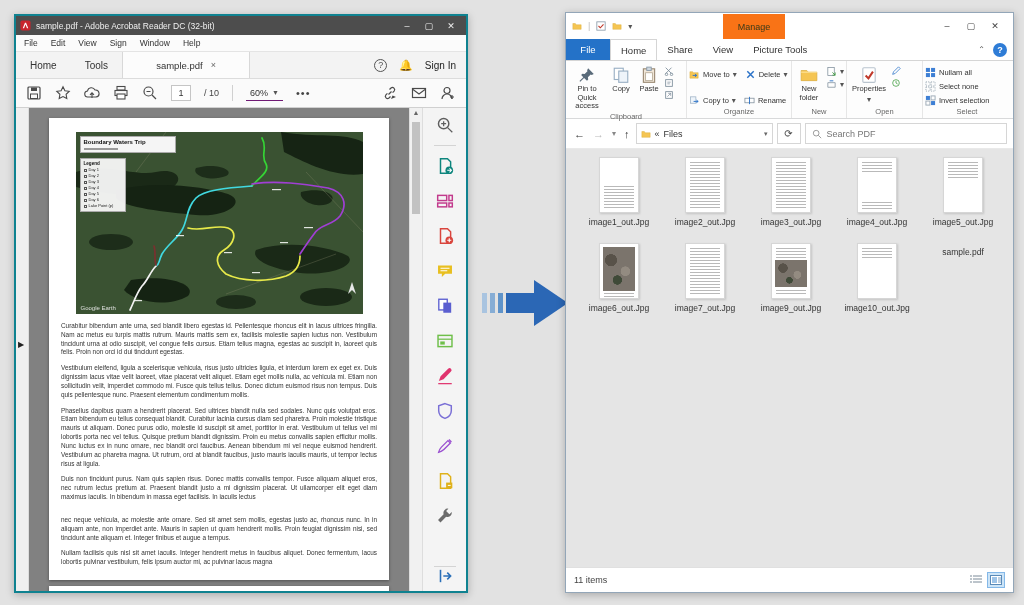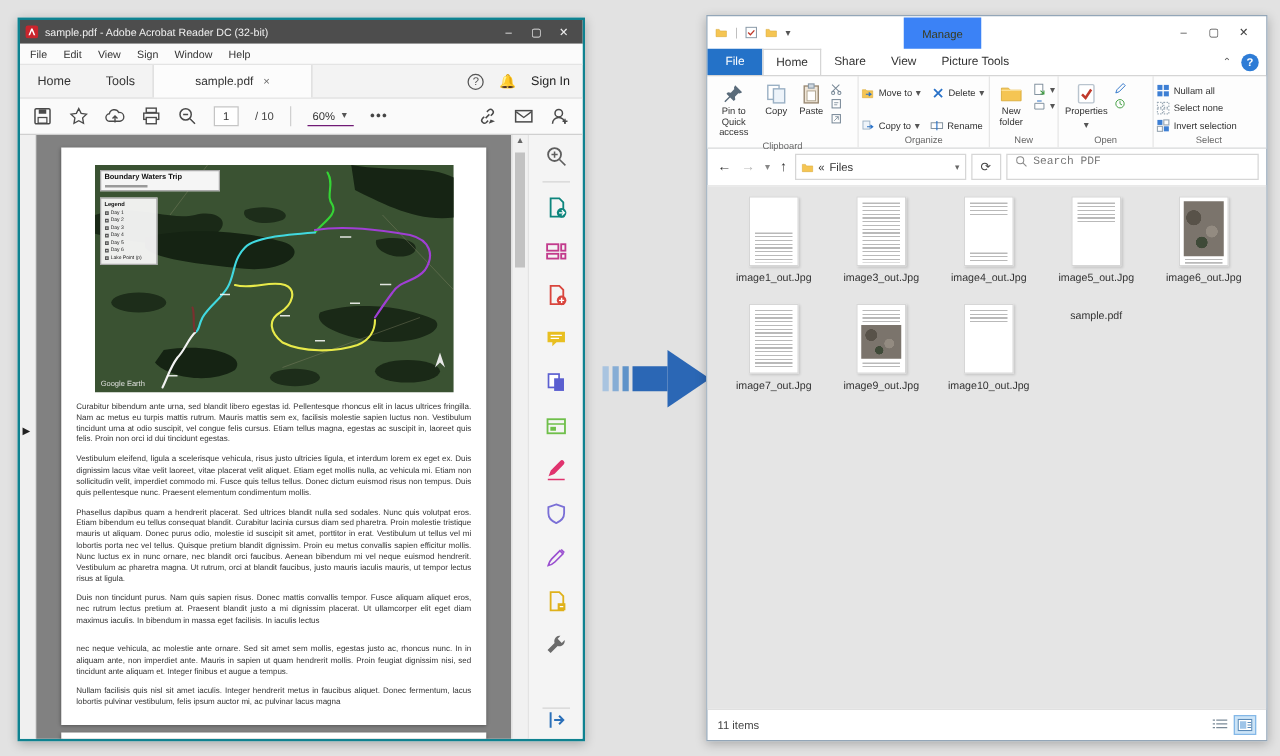--- a/index.html
+++ b/index.html
@@ -74,21 +74,21 @@
 
   
   .xfer { position:absolute; left:480px; top:272px; width:92px; height:62px; }
 
   
   .explorer { position:absolute; left:565px; top:12px; width:449px; height:581px; background:#fff;
               border:1px solid #93a6b8; display:flex; flex-direction:column; box-shadow:0 2px 8px rgba(0,0,0,.25); }
   .ex-titlebar { height:26px; display:flex; align-items:center; padding:0 6px; position:relative; flex:0 0 auto; }
   .qat { display:flex; align-items:center; gap:6px; font-size:9px; color:#444; }
   .qat .sep { color:#bbb; }
-  .manage-tab { position:absolute; left:157px; top:1px; width:62px; height:25px; background:#3b82f6;
+  .manage-tab { position:absolute; left:157px; top:1px; width:62px; height:25px; background:#f97316;
                 display:flex; align-items:center; justify-content:center; font-size:9px; color:#3a3a1a; }
   .ex-winbtns { margin-left:auto; display:flex; }
   .ex-winbtn { width:24px; text-align:center; font-size:9px; color:#444; }
   .ex-tabs { height:22px; display:flex; align-items:stretch; font-size:9.5px; color:#333;
              border-bottom:1px solid #d5d5d5; flex:0 0 auto; position:relative; }
   .ex-tab { display:flex; align-items:center; justify-content:center; padding:0 10px; }
   .ex-tab.file { background:#2472c8; color:#fff; width:44px; }
   .ex-tab.active { background:#fff; border:1px solid #d5d5d5; border-bottom:none; }
   .ex-tabs-right { margin-left:auto; display:flex; align-items:center; gap:8px; padding-right:6px; }
   .chev { font-size:8px; color:#555; }
@@ -107,22 +107,22 @@
   .mini { width:10px; height:10px; }
   .ex-address { height:30px; display:flex; align-items:center; padding:0 6px; gap:4px; border-bottom:1px solid #e9e9e9; flex:0 0 auto; }
   .navarrow { font-size:11px; color:#333; padding:0 2px; }
   .navarrow.dis { color:#b9b9b9; }
   .navarrow.small { font-size:8px; color:#888; }
   .crumbbox { width:137px; height:21px; border:1px solid #d6d6d6; display:flex; align-items:center;
               padding:0 4px; gap:4px; font-size:9px; color:#333; background:#fff; }
   .crumbbox .dd { margin-left:auto; font-size:7px; color:#666; }
   .refreshbox { width:24px; height:21px; border:1px solid #d6d6d6; display:flex; align-items:center;
                 justify-content:center; font-size:10px; color:#444; background:#fff; }
-  .searchbox { flex:1; height:21px; border:1px solid #d6d6d6; display:flex; align-items:flex-start;
-               padding:0 6px; gap:5px; font-size:9px; color:#767676; background:#fff;font-family:Liberation Mono, monospace; }
+  .searchbox { flex:1; height:21px; border:1px solid #d6d6d6; display:flex; align-items:center;
+               padding:0 6px; gap:5px; font-size:9px; color:#767676; background:#fff; }
   .ex-files { flex:1; background:#e5e5e5; padding:8px 0 0 10px; display:flex; flex-wrap:wrap;
               align-content:flex-start; overflow:hidden; }
   .fcell { width:86px; height:82px; display:flex; flex-direction:column; align-items:center; margin-bottom:4px; }
   .fthumb { width:40px; height:56px; background:#fff; border:1px solid #d6d6d6;
             box-shadow:1px 1px 2px rgba(0,0,0,.15); position:relative; overflow:hidden; }
   .fname { font-size:8.5px; color:#333; margin-top:4px; white-space:nowrap; }
   .tlines { position:absolute; left:4px; right:4px;
             background:repeating-linear-gradient(#b9b9b9 0 1px, transparent 1px 3px); }
   .tblock { position:absolute; left:3px; right:3px; }
   .tblock.green { background:radial-gradient(circle at 30% 30%, #1c2a18 12%, transparent 13%),
@@ -616,20 +616,26 @@
           <div class="fthumb">
             <div class="tblock green" style="top:3px;height:22px"></div>
             <div class="tlines" style="top:28px;height:24px"></div>
           </div>
       <div class="fname">image1_out.Jpg</div>
         </div>
         <div class="fcell">
           <div class="fthumb">
             <div class="tlines" style="top:4px;height:48px"></div>
           </div>
+      <div class="fname">image2_out.Jpg</div>
+        </div>
+        <div class="fcell">
+          <div class="fthumb">
+            <div class="tlines" style="top:4px;height:48px"></div>
+          </div>
       <div class="fname">image3_out.Jpg</div>
         </div>
         <div class="fcell">
           <div class="fthumb">
             <div class="tlines" style="top:4px;height:11px"></div>
             <div class="tblock green" style="top:17px;height:24px"></div>
             <div class="tlines" style="top:44px;height:8px"></div>
           </div>
       <div class="fname">image4_out.Jpg</div>
         </div>

